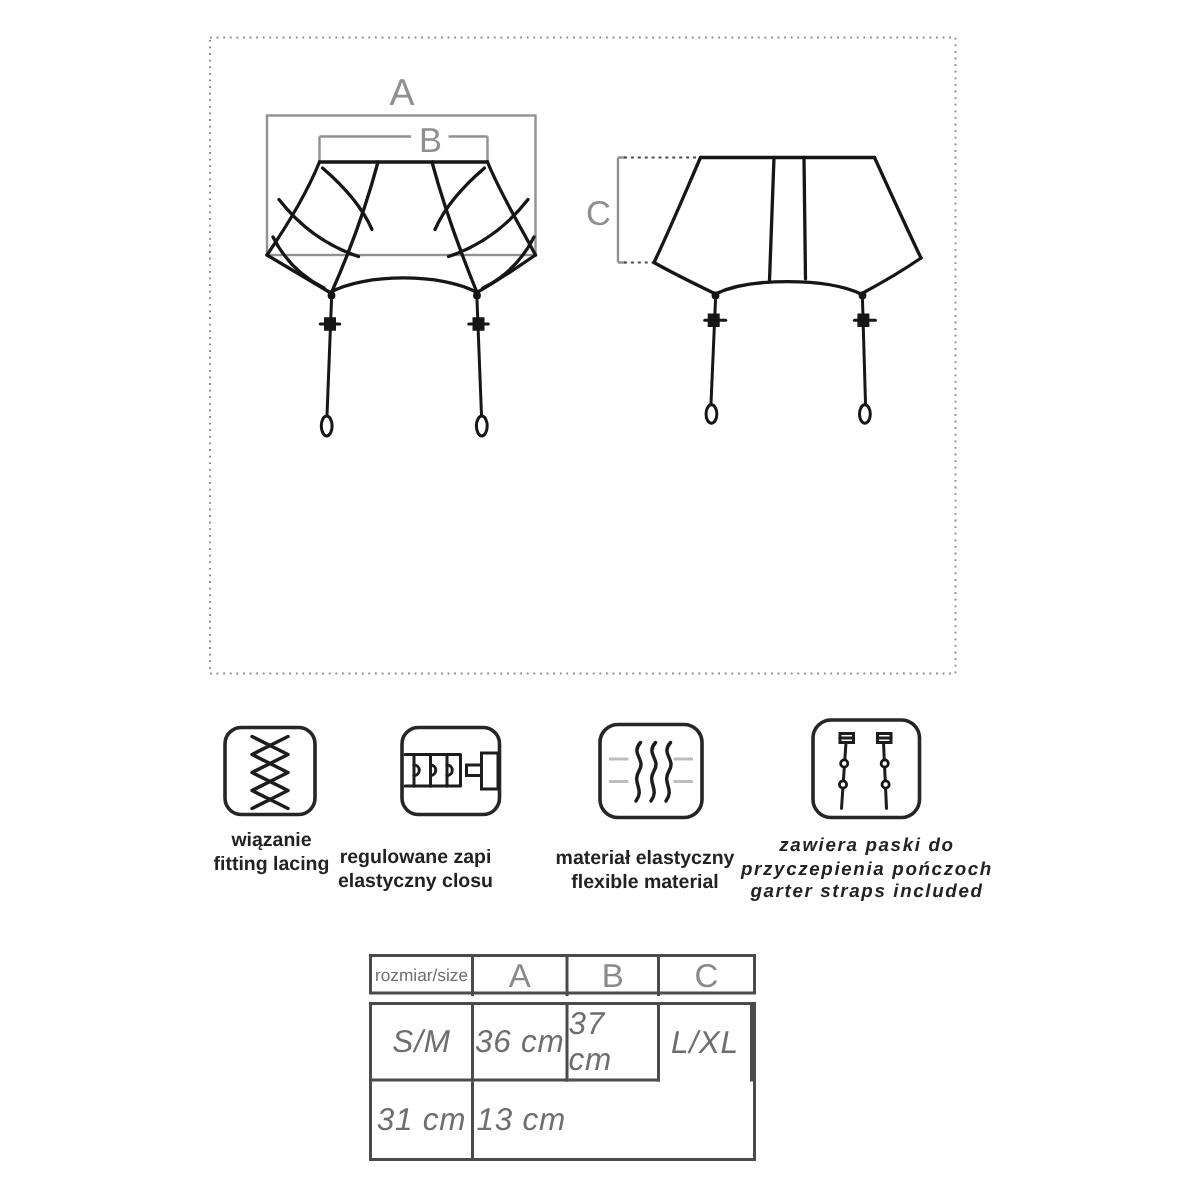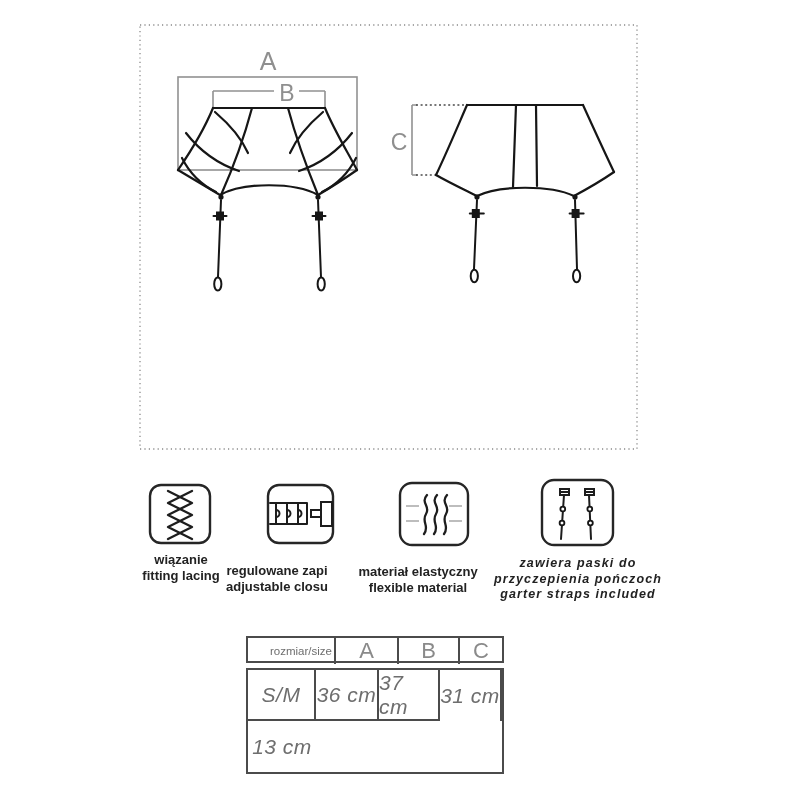--- a/index.html
+++ b/index.html
@@ -24,21 +24,21 @@
   
   .feature-label{position:absolute;text-align:center;font-size:13px;font-weight:bold;
                  color:#222222;line-height:15.5px;}
   .feature-label span{display:block;white-space:nowrap;}
   .spaced{letter-spacing:1.1px;font-size:12.5px;font-style:italic;}
 
   
   .size-table{position:absolute;left:246px;top:636px;width:258px;}
   .t-box{box-sizing:border-box;width:258px;border:2px solid #4b4b4b;display:grid;
          grid-template-columns:68px 63px 61px 1fr;color:#6e6e6e;background:#ffffff;}
-  .t-head{height:27px;padding-left:20px;}
+  .t-head{height:27px;}
   .t-body{margin-top:5px;font-style:italic;}
   .t-body .cell{height:51px;}
   .cell{display:flex;align-items:center;justify-content:center;
         border-right:2px solid #4b4b4b;box-sizing:border-box;}
   .cell.last{border-right:none;}
   .r0{border-bottom:2px solid #4b4b4b;}
   .h-size{font-size:11.5px;color:#6e6e6e;}
   .h-letter{font-size:22px;color:#8a8a8a;}
   .v{font-size:21px;letter-spacing:0.5px;}
 </style>
@@ -155,24 +155,24 @@
   </g>
 </svg>
 
 <div class="feature-label" style="left:111px;top:552px;width:140px">
   <span>wiązanie</span>
   <span>fitting lacing</span>
 </div>
 
 <div class="feature-label" style="left:202px;top:563px;width:150px">
   <span>regulowane zapi</span>
-  <span>adjustable closu</span>
+  <span>elastyczny closu</span>
 </div>
 
-<div class="feature-label" style="left:338px;top:564px;width:160px">
+<div class="feature-label" style="left:350px;top:564px;width:160px">
   <span>materiał elastyczny</span>
   <span>flexible material</span>
 </div>
 
 <div class="feature-label spaced" style="left:483px;top:556px;width:190px">
   <span>zawiera paski do</span>
   <span>przyczepienia pończoch</span>
   <span>garter straps included</span>
 </div>
 
@@ -180,16 +180,17 @@
   <div class="t-box t-head">
     <div class="cell h-size">rozmiar/size</div>
     <div class="cell h-letter">A</div>
     <div class="cell h-letter">B</div>
     <div class="cell h-letter last">C</div>
   </div>
   <div class="t-box t-body">
     <div class="cell v r0">S/M</div>
     <div class="cell v r0">36 cm</div>
     <div class="cell v r0">37 cm</div>
+    <div class="cell v">L/XL</div>
     <div class="cell v">31 cm</div>
     <div class="cell v last">13 cm</div>
   </div>
 </div>
 
 </body></html>

